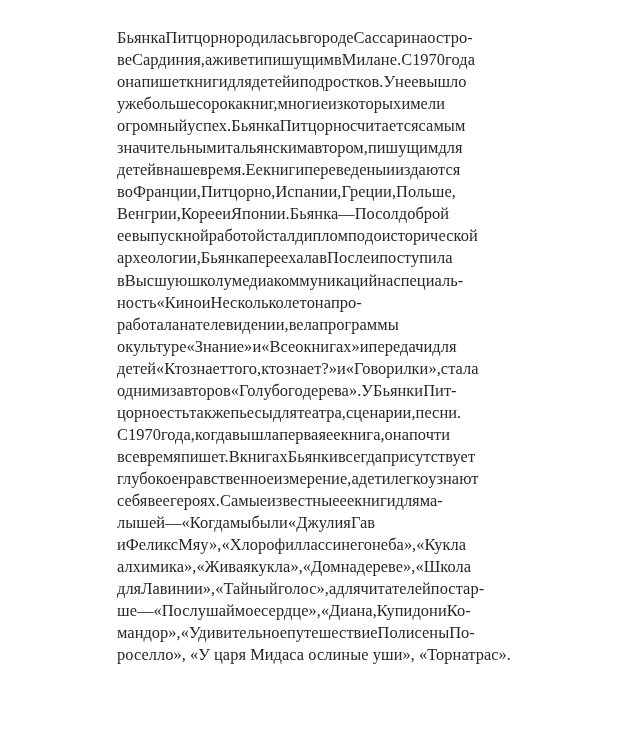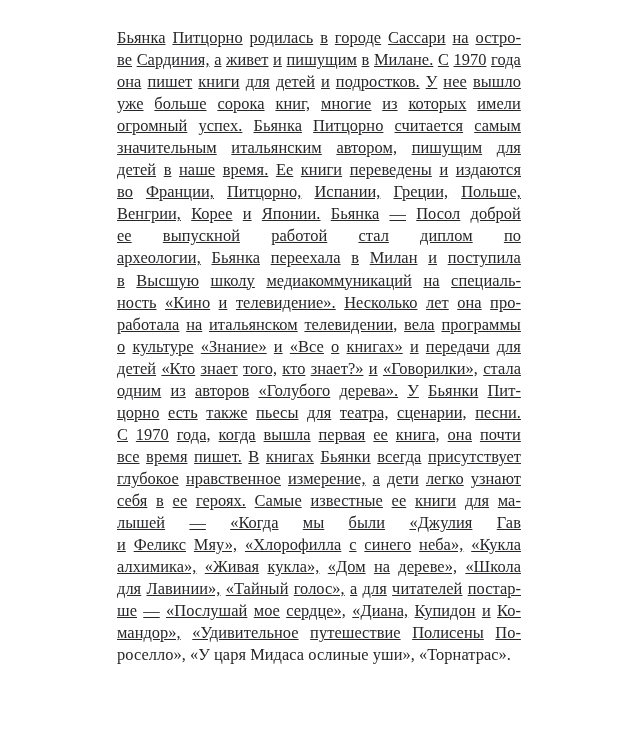--- a/index.html
+++ b/index.html
@@ -31,24 +31,22 @@
     font-size: 16.4px;
     line-height: 22.05px;
     color: #27272a;
     letter-spacing: 0.05px;
     white-space: nowrap;
     text-rendering: optimizeLegibility;
   }
   
   .bio-line.justify {
     display: flex;
-    justify-content: space-between;
     width: 404px;
     white-space: pre;
-    text-decoration: underline;
   }
   .bio-line.justify > span {
     white-space: pre;
   }
   .bio-line.flush {
     display: block;
     width: 404px;
     white-space: pre;
   }
 </style>
@@ -59,25 +57,25 @@
   <div id="text-block">
       <div class="bio-line justify"><span>Бьянка</span><span>Питцорно</span><span>родилась</span><span>в</span><span>городе</span><span>Сассари</span><span>на</span><span>остро-</span></div>
       <div class="bio-line justify"><span>ве</span><span>Сардиния,</span><span>а</span><span>живет</span><span>и</span><span>пишущим</span><span>в</span><span>Милане.</span><span>С</span><span>1970</span><span>года</span></div>
       <div class="bio-line justify"><span>она</span><span>пишет</span><span>книги</span><span>для</span><span>детей</span><span>и</span><span>подростков.</span><span>У</span><span>нее</span><span>вышло</span></div>
       <div class="bio-line justify"><span>уже</span><span>больше</span><span>сорока</span><span>книг,</span><span>многие</span><span>из</span><span>которых</span><span>имели</span></div>
       <div class="bio-line justify"><span>огромный</span><span>успех.</span><span>Бьянка</span><span>Питцорно</span><span>считается</span><span>самым</span></div>
       <div class="bio-line justify"><span>значительным</span><span>итальянским</span><span>автором,</span><span>пишущим</span><span>для</span></div>
       <div class="bio-line justify"><span>детей</span><span>в</span><span>наше</span><span>время.</span><span>Ее</span><span>книги</span><span>переведены</span><span>и</span><span>издаются</span></div>
       <div class="bio-line justify"><span>во</span><span>Франции,</span><span>Питцорно,</span><span>Испании,</span><span>Греции,</span><span>Польше,</span></div>
       <div class="bio-line justify"><span>Венгрии,</span><span>Корее</span><span>и</span><span>Японии.</span><span>Бьянка</span><span>—</span><span>Посол</span><span>доброй</span></div>
-      <div class="bio-line justify"><span>ее</span><span>выпускной</span><span>работой</span><span>стал</span><span>диплом</span><span>по</span></div>
-      <div class="bio-line justify"><span>археологии,</span><span>Бьянка</span><span>переехала</span><span>в</span><span>Милан</span><span>и</span><span>поступила</span></div>
+      <div class="bio-line justify"><span>ее</span><span>выпускной</span><span>работой</span><span>стал</span><span>диплом</span><span>по</span><span>доисторической</span></div>
+      <div class="bio-line justify"><span>археологии,</span><span>Бьянка</span><span>переехала</span><span>в</span><span>После</span><span>и</span><span>поступила</span></div>
       <div class="bio-line justify"><span>в</span><span>Высшую</span><span>школу</span><span>медиакоммуникаций</span><span>на</span><span>специаль-</span></div>
-      <div class="bio-line justify"><span>ность</span><span>«Кино</span><span>и</span><span>телевидение».</span><span>Несколько</span><span>лет</span><span>она</span><span>про-</span></div>
-      <div class="bio-line justify"><span>работала</span><span>на</span><span>итальянском</span><span>телевидении,</span><span>вела</span><span>программы</span></div>
+      <div class="bio-line justify"><span>ность</span><span>«Кино</span><span>и</span><span>Несколько</span><span>лет</span><span>она</span><span>про-</span></div>
+      <div class="bio-line justify"><span>работала</span><span>на</span><span>телевидении,</span><span>вела</span><span>программы</span></div>
       <div class="bio-line justify"><span>о</span><span>культуре</span><span>«Знание»</span><span>и</span><span>«Все</span><span>о</span><span>книгах»</span><span>и</span><span>передачи</span><span>для</span></div>
       <div class="bio-line justify"><span>детей</span><span>«Кто</span><span>знает</span><span>того,</span><span>кто</span><span>знает?»</span><span>и</span><span>«Говорилки»,</span><span>стала</span></div>
       <div class="bio-line justify"><span>одним</span><span>из</span><span>авторов</span><span>«Голубого</span><span>дерева».</span><span>У</span><span>Бьянки</span><span>Пит-</span></div>
       <div class="bio-line justify"><span>цорно</span><span>есть</span><span>также</span><span>пьесы</span><span>для</span><span>театра,</span><span>сценарии,</span><span>песни.</span></div>
       <div class="bio-line justify"><span>С</span><span>1970</span><span>года,</span><span>когда</span><span>вышла</span><span>первая</span><span>ее</span><span>книга,</span><span>она</span><span>почти</span></div>
       <div class="bio-line justify"><span>все</span><span>время</span><span>пишет.</span><span>В</span><span>книгах</span><span>Бьянки</span><span>всегда</span><span>присутствует</span></div>
       <div class="bio-line justify"><span>глубокое</span><span>нравственное</span><span>измерение,</span><span>а</span><span>дети</span><span>легко</span><span>узнают</span></div>
       <div class="bio-line justify"><span>себя</span><span>в</span><span>ее</span><span>героях.</span><span>Самые</span><span>известные</span><span>ее</span><span>книги</span><span>для</span><span>ма-</span></div>
       <div class="bio-line justify"><span>лышей</span><span>—</span><span>«Когда</span><span>мы</span><span>были</span><span>«Джулия</span><span>Гав</span></div>
       <div class="bio-line justify"><span>и</span><span>Феликс</span><span>Мяу»,</span><span>«Хлорофилла</span><span>с</span><span>синего</span><span>неба»,</span><span>«Кукла</span></div>

